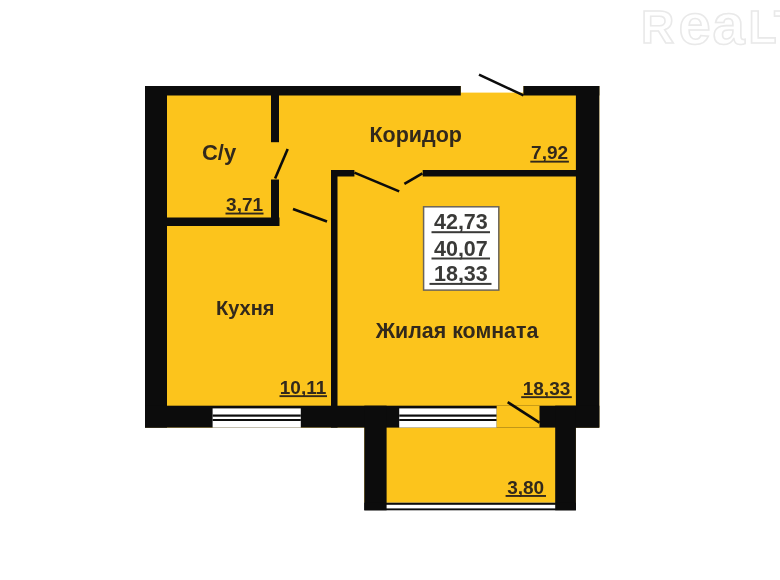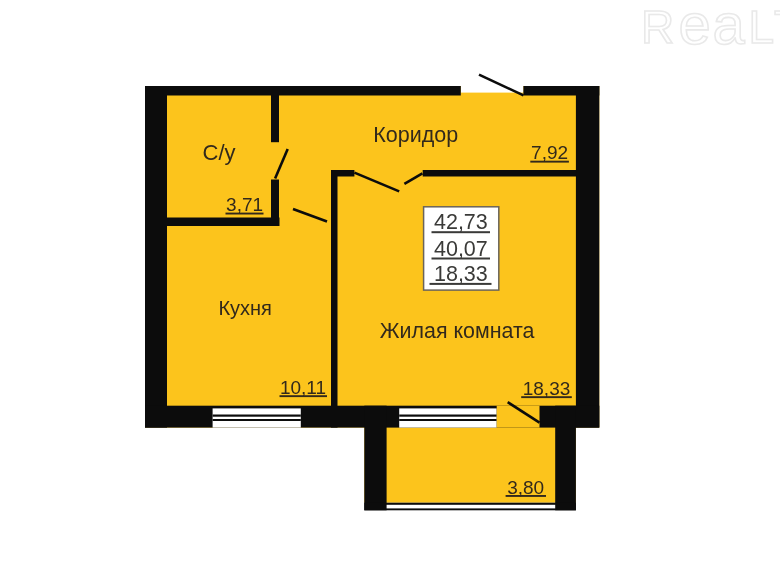--- a/index.html
+++ b/index.html
@@ -1,16 +1,16 @@
 <!DOCTYPE html>
 <html><head>
 <meta charset="utf-8">
 <style>
   html,body{margin:0;padding:0;background:#ffffff;}
-  .page{position:relative;width:780px;height:580px;background:#ffffff;overflow:hidden;}
+  .page{position:relative;width:780px;height:580px;background:#ffffff;overflow:hidden;font-weight:bold;}
   svg text{font-family:"Liberation Sans", sans-serif;}
 </style>
 </head>
 <body>
 <div class="page">
 <svg width="780" height="580" viewBox="0 0 780 580" xmlns="http://www.w3.org/2000/svg">
 
   <g fill="none" stroke="#e9e9e9" stroke-width="1.6">
     <text x="641" y="42.5" font-size="46">R</text>
     <text x="678.5" y="43.5" font-size="58">e</text>

